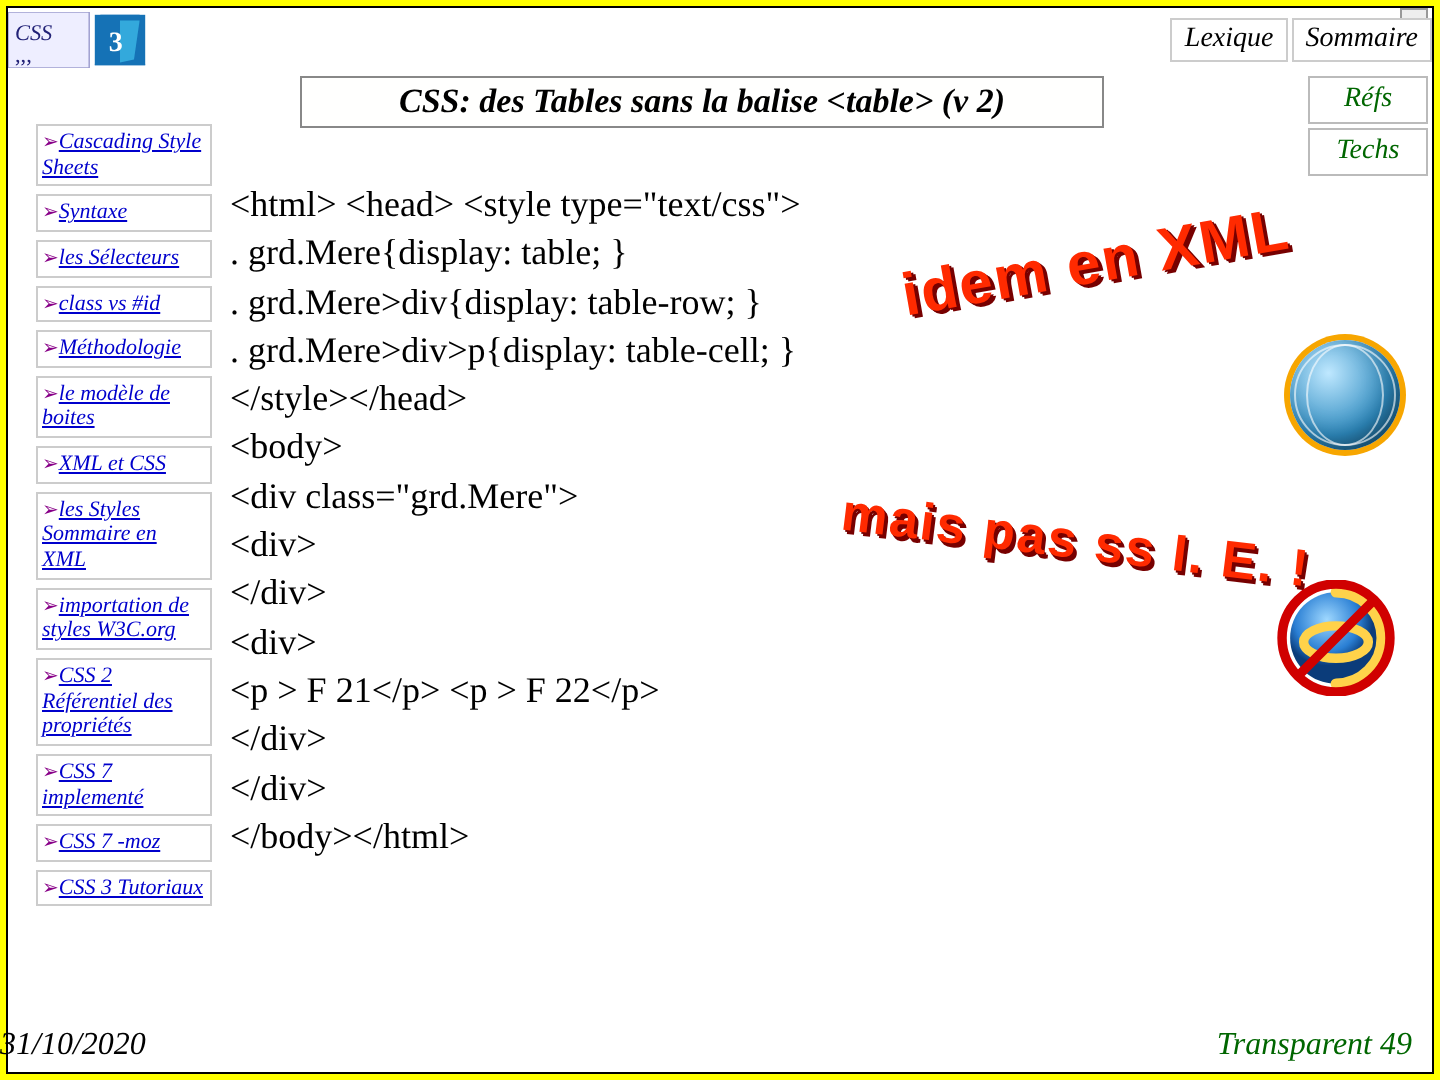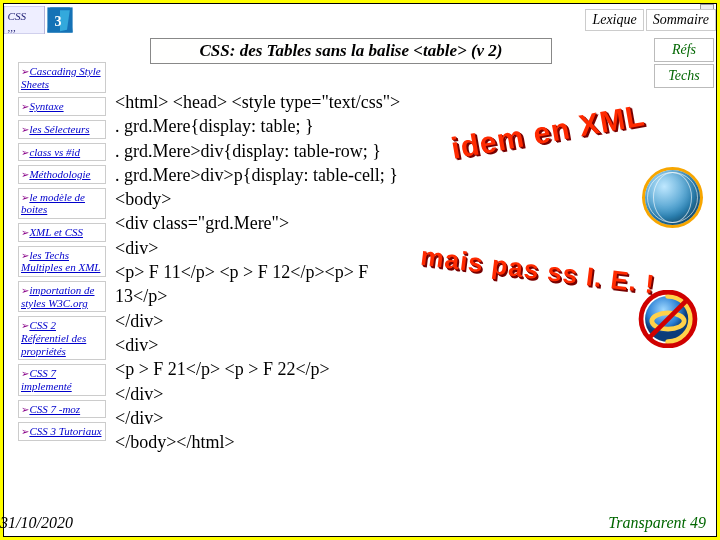--- a/index.html
+++ b/index.html
@@ -88,37 +88,37 @@
   </div>
 
   <div class="nav" id="nav">
       <div class="nav-item"><span class="chev">➢</span><a href="#">Cascading Style Sheets</a></div>
       <div class="nav-item"><span class="chev">➢</span><a href="#">Syntaxe</a></div>
       <div class="nav-item"><span class="chev">➢</span><a href="#">les Sélecteurs</a></div>
       <div class="nav-item"><span class="chev">➢</span><a href="#">class vs #id</a></div>
       <div class="nav-item"><span class="chev">➢</span><a href="#">Méthodologie</a></div>
       <div class="nav-item"><span class="chev">➢</span><a href="#">le modèle de boites</a></div>
       <div class="nav-item"><span class="chev">➢</span><a href="#">XML et CSS</a></div>
-      <div class="nav-item"><span class="chev">➢</span><a href="#">les Techs Multiples en XML</a></div>
+      <div class="nav-item"><span class="chev">➢</span><a href="#">les Styles Sommaire en XML</a></div>
       <div class="nav-item"><span class="chev">➢</span><a href="#">importation de styles W3C.org</a></div>
       <div class="nav-item"><span class="chev">➢</span><a href="#">CSS 2  Référentiel des propriétés</a></div>
       <div class="nav-item"><span class="chev">➢</span><a href="#">CSS 7 implementé</a></div>
       <div class="nav-item"><span class="chev">➢</span><a href="#">CSS 7 -moz</a></div>
       <div class="nav-item"><span class="chev">➢</span><a href="#">CSS 3 Tutoriaux</a></div>
     </div>
 
   <div class="code" id="code">
       <p>&lt;html&gt; &lt;head&gt; &lt;style type="text/css"&gt;</p>
       <p>. grd.Mere{display: table; }</p>
       <p>. grd.Mere&gt;div{display: table-row; }</p>
       <p>. grd.Mere&gt;div&gt;p{display: table-cell; }</p>
+      <p>&lt;/style&gt;&lt;/head&gt;</p>
       <p>&lt;body&gt;</p>
       <p>&lt;div class="grd.Mere"&gt;</p>
       <p>&lt;div&gt;</p>
-      <p>&lt;p&gt; F 11&lt;/p&gt; &lt;p &gt; F 12&lt;/p&gt;&lt;p&gt; F 13&lt;/p&gt;</p>
       <p>&lt;/div&gt;</p>
       <p>&lt;div&gt;</p>
       <p>&lt;p &gt; F 21&lt;/p&gt; &lt;p &gt; F 22&lt;/p&gt;</p>
       <p>&lt;/div&gt;</p>
       <p>&lt;/div&gt;</p>
       <p>&lt;/body&gt;&lt;/html&gt;</p>
     </div>
 
   <div class="wa wa1">
     <span>idem en XML</span>

